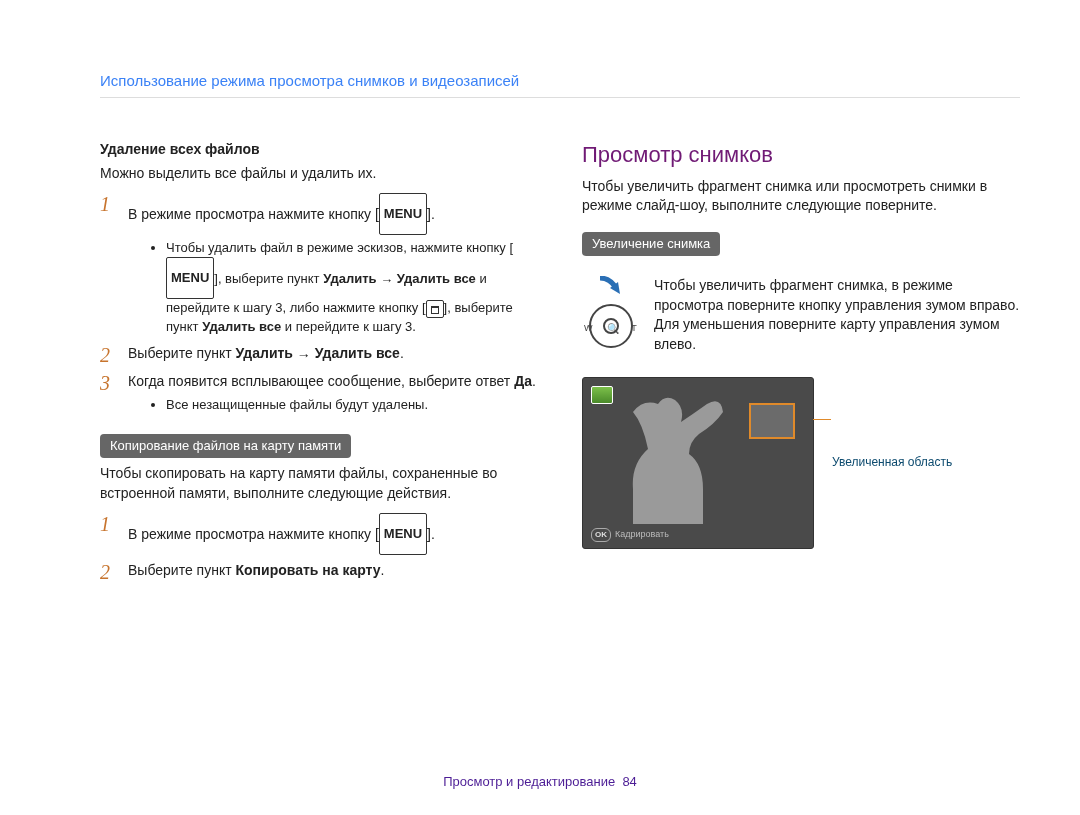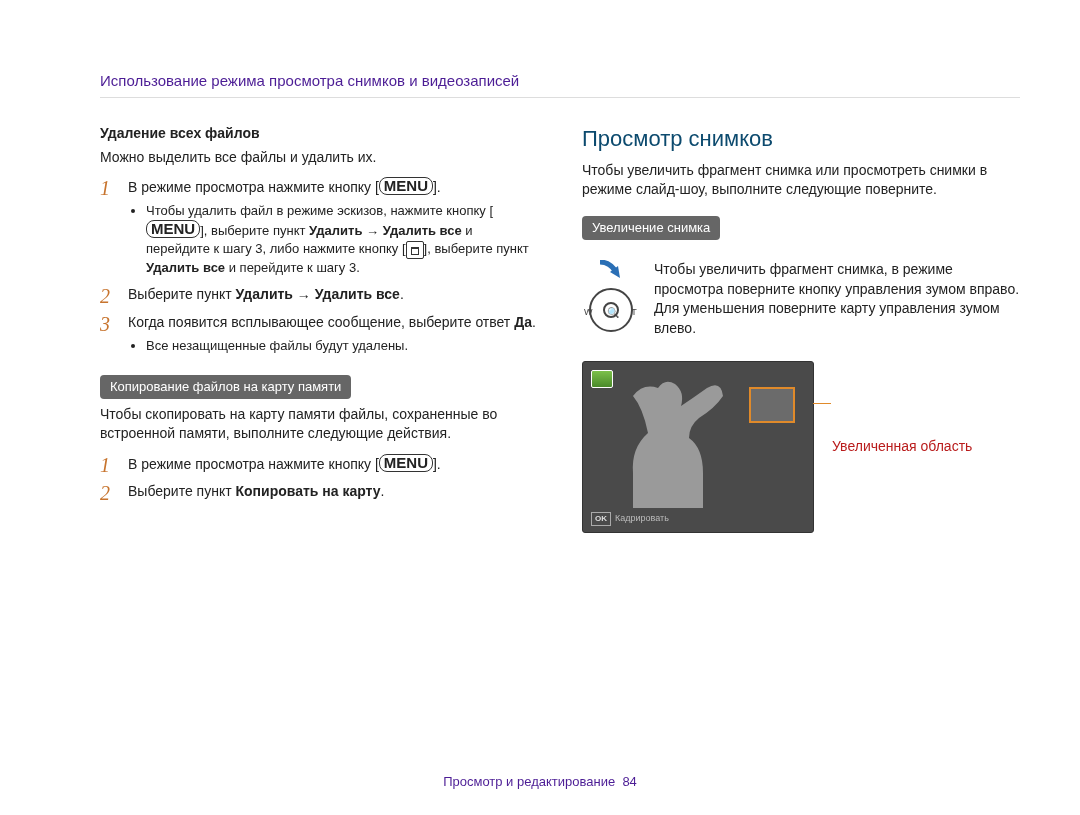--- a/index.html
+++ b/index.html
@@ -14,25 +14,25 @@
     line-height: 1.4;
   }
   .page {
     width: 1080px;
     height: 815px;
     box-sizing: border-box;
     padding: 70px 60px 0 100px;
     position: relative;
   }
   .topline {
-    color: #4c1d95;
+    color: #3b82f6;
     font-size: 15px;
     border-bottom: 1px solid #ddd;
     padding-bottom: 6px;
-    margin-bottom: 26px;
+    margin-bottom: 42px;
   }
   .columns {
     display: flex;
     gap: 44px;
   }
   .col {
     flex: 1;
     min-width: 0;
   }
   .subhead-bold {
@@ -45,21 +45,21 @@
     color: #fff;
     font-size: 13px;
     padding: 3px 10px;
     border-radius: 4px;
     margin: 18px 0 6px;
   }
   .pill-first {
     margin-top: 16px;
   }
   .section-title {
-    color: #0c4a6e;
+    color: #701a75;
     font-size: 22px;
     margin-bottom: 6px;
   }
   .num-list {
     display: flex;
     flex-direction: column;
     gap: 6px;
     margin-top: 10px;
   }
   .num-row {
@@ -74,25 +74,25 @@
     line-height: 1.1;
     width: 16px;
     flex: none;
   }
   .num-body {
     flex: 1;
   }
   .menu-box {
     display: inline-block;
     border: 1px solid #333;
-    padding: 0 4px;
+    padding: 12px 4px;
     font-weight: bold;
-    font-size: 15px;
+    font-size: 13px;
     line-height: 16px;
-    border-radius: 8px;
+    border-radius: 2px;
     vertical-align: 1px;
   }
   .trash-box {
     display: inline-block;
     border: 1px solid #333;
     width: 16px;
     height: 16px;
     border-radius: 2px;
     vertical-align: middle;
     position: relative;
@@ -106,20 +106,21 @@
     border-top: 2px solid #333;
     box-sizing: border-box;
   }
   ul.bullets {
     margin: 4px 0 0 0;
     padding-left: 18px;
   }
   ul.bullets li {
     font-size: 13px;
     margin-bottom: 2px;
+    margin-left: 20px;
   }
   .zoom-block {
     display: flex;
     gap: 14px;
     margin-top: 14px;
   }
   .dial-wrap {
     flex: none;
     width: 58px;
     text-align: center;
@@ -212,25 +213,25 @@
     color: #bbb;
   }
   .ok-box {
     display: inline-block;
     border: 1px solid #aaa;
     color: #ddd;
     font-size: 8px;
     font-weight: bold;
     padding: 0 3px;
     margin-right: 4px;
-    border-radius: 0;
+    border-radius: 6px;
   }
   .label-right {
-    font-size: 14px;
-    color: #b91c1c;
+    font-size: 12px;
+    color: #0c4a6e;
   }
   .footer {
     position: absolute;
     bottom: 24px;
     left: 0;
     width: 100%;
     text-align: center;
     font-size: 13px;
     color: #4c1d95;
   }

